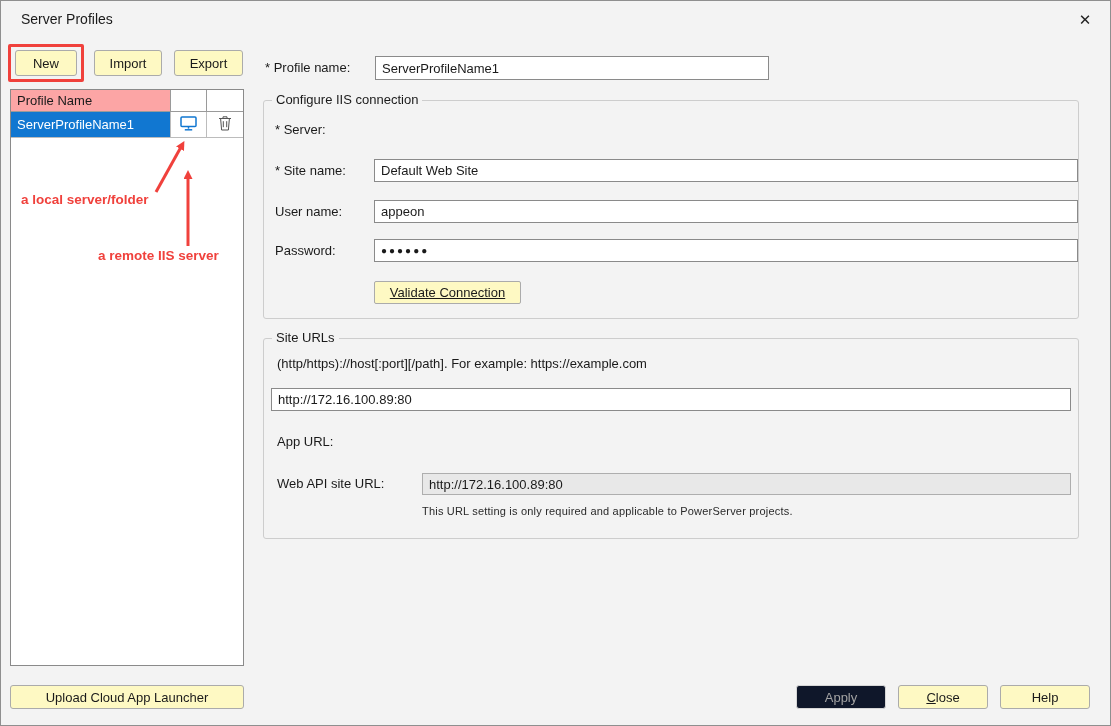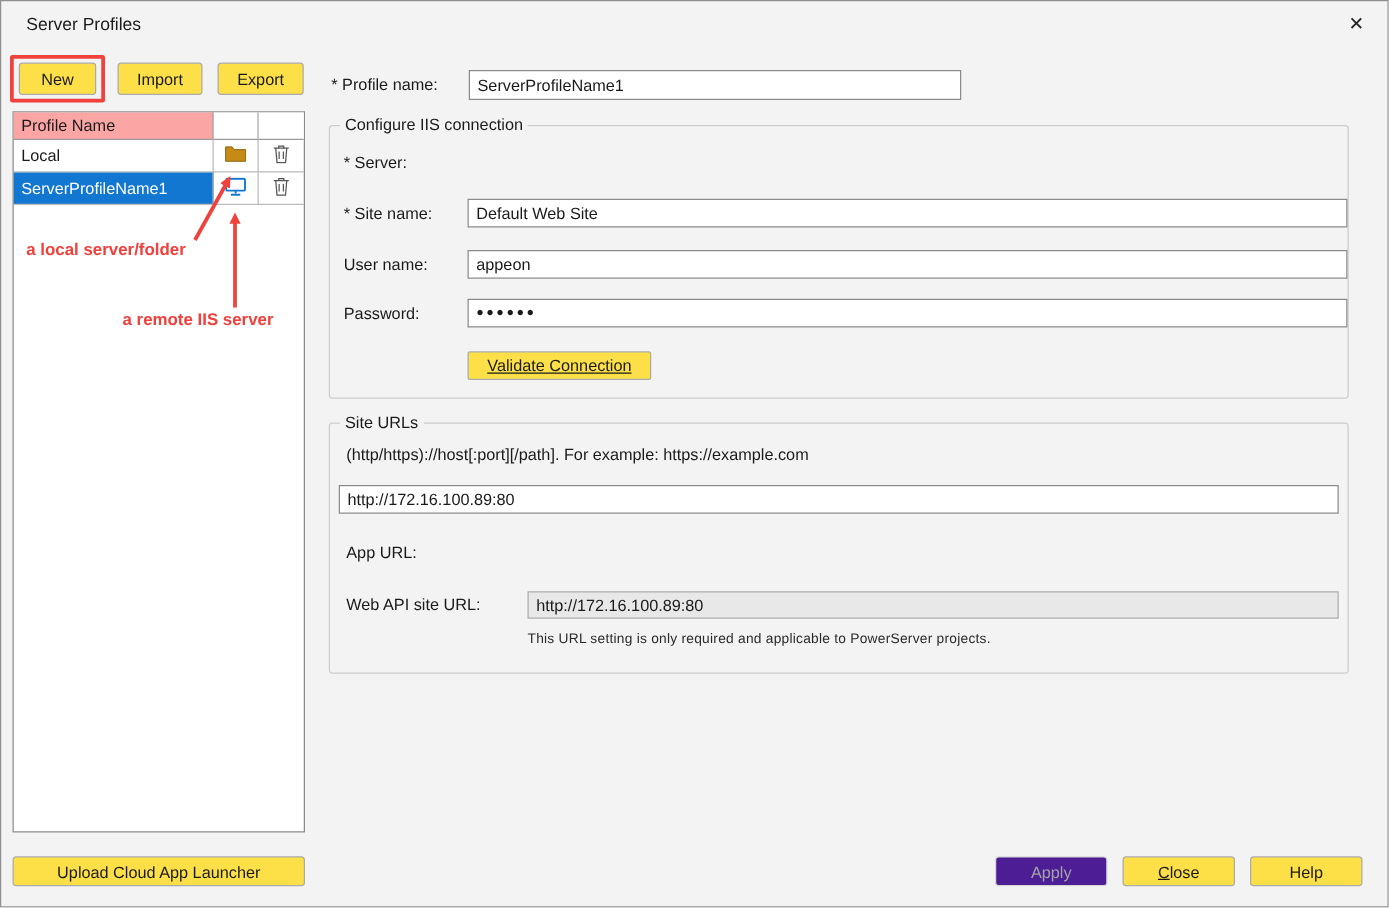--- a/index.html
+++ b/index.html
@@ -22,21 +22,21 @@
   .title { position: absolute; left: 20px; top: 0; line-height: 36px; font-size: 14px; }
   .close-btn {
     position: absolute; right: 10px; top: 6px; width: 30px; height: 26px;
     text-align: center; line-height: 26px; font-size: 15px; color: #222;
     background: transparent; border: none; cursor: default;
   }
 
   
   .btn {
     position: absolute; box-sizing: border-box;
-    background: #fde047; border: 1px solid #ababab; border-radius: 3px;
+    background: #fef9c3; border: 1px solid #ababab; border-radius: 3px;
     font-family: "Liberation Sans", sans-serif; font-size: 13px; color: #1a1a1a;
     cursor: default;
   }
   #btn-new    { left: 14px;  top: 49px; width: 62px; height: 26px; }
   #btn-import { left: 93px;  top: 49px; width: 68px; height: 26px; }
   #btn-export { left: 173px; top: 49px; width: 69px; height: 26px; }
 
   .red-box {
     position: absolute; left: 7px; top: 43px; width: 76px; height: 38px;
     border: 3px solid #f0413c; border-radius: 2px; box-sizing: border-box;
@@ -105,21 +105,21 @@
   #url-hint  { left: 276px; top: 355px; }
   #inp-url   { left: 270px; top: 387px; width: 800px; }
   #lbl-appurl { left: 276px; top: 433px; }
   #inp-appurl { left: 421px; top: 430px; width: 649px; }
   #lbl-webapi { left: 276px; top: 475px; }
   #inp-webapi { left: 421px; top: 472px; width: 649px; }
   #url-note { position: absolute; left: 421px; top: 504px; font-size: 11px; color: #2a2a2a; letter-spacing: 0.2px; }
 
   
   #btn-upload { left: 9px;  top: 684px; width: 234px; height: 24px; }
-  #btn-apply  { left: 795px; top: 684px; width: 90px; height: 24px; color: #a3a3a3; background: #4c1d95; border-color: #d6d6d6; }
+  #btn-apply  { left: 795px; top: 684px; width: 90px; height: 24px; color: #a3a3a3; background: #0f172a; border-color: #d6d6d6; }
   #btn-close  { left: 897px; top: 684px; width: 90px; height: 24px; }
   #btn-help   { left: 999px; top: 684px; width: 90px; height: 24px; }
   .accel { text-decoration: underline; }
 </style>
 </head>
 <body>
 
 <div class="window">
 
   <div class="titlebar">
@@ -132,40 +132,20 @@
   <button class="btn" id="btn-export">Export</button>
   <div class="red-box"></div>
 
   <div class="ptable">
     <div class="thead">
       <div class="th name">Profile Name</div>
       <div class="th icon-col"></div>
       <div class="th icon-col last"></div>
     </div>
 
-    <div class="trow">
-      <div class="td name">Local</div>
-      <div class="td icon-col">
-        <span>
-          <svg width="17" height="14" viewBox="0 0 17 14">
-            <path d="M0.5 1.5 h5.2 l1.6 2.2 h9.2 v9.3 h-16 z" fill="#c68a17" stroke="#8f6410" stroke-width="0.8"></path>
-          </svg>
-        </span>
-      </div>
-      <div class="td icon-col last">
-        <span>
-          <svg width="14" height="16" viewBox="0 0 14 16" fill="none" stroke="#555" stroke-width="1">
-            <path d="M1 3.5h12"></path>
-            <path d="M5 3.5V1.8h4v1.7"></path>
-            <path d="M2.6 3.5l1 11.5h6.8l1-11.5"></path>
-            <path d="M5.3 6.2v6M8.7 6.2v6"></path>
-          </svg>
-        </span>
-      </div>
-    </div>
 
     <div class="trow selected">
       <div class="td name">ServerProfileName1</div>
       <div class="td icon-col">
         <span>
           <svg width="17" height="15" viewBox="0 0 17 15" fill="none" stroke="#1177d1" stroke-width="1.5">
             <rect x="1" y="1" width="15" height="9.5" rx="1"></rect>
             <path d="M8.5 10.5v2.2"></path>
             <path d="M4.8 13.8h7.4"></path>
           </svg>

